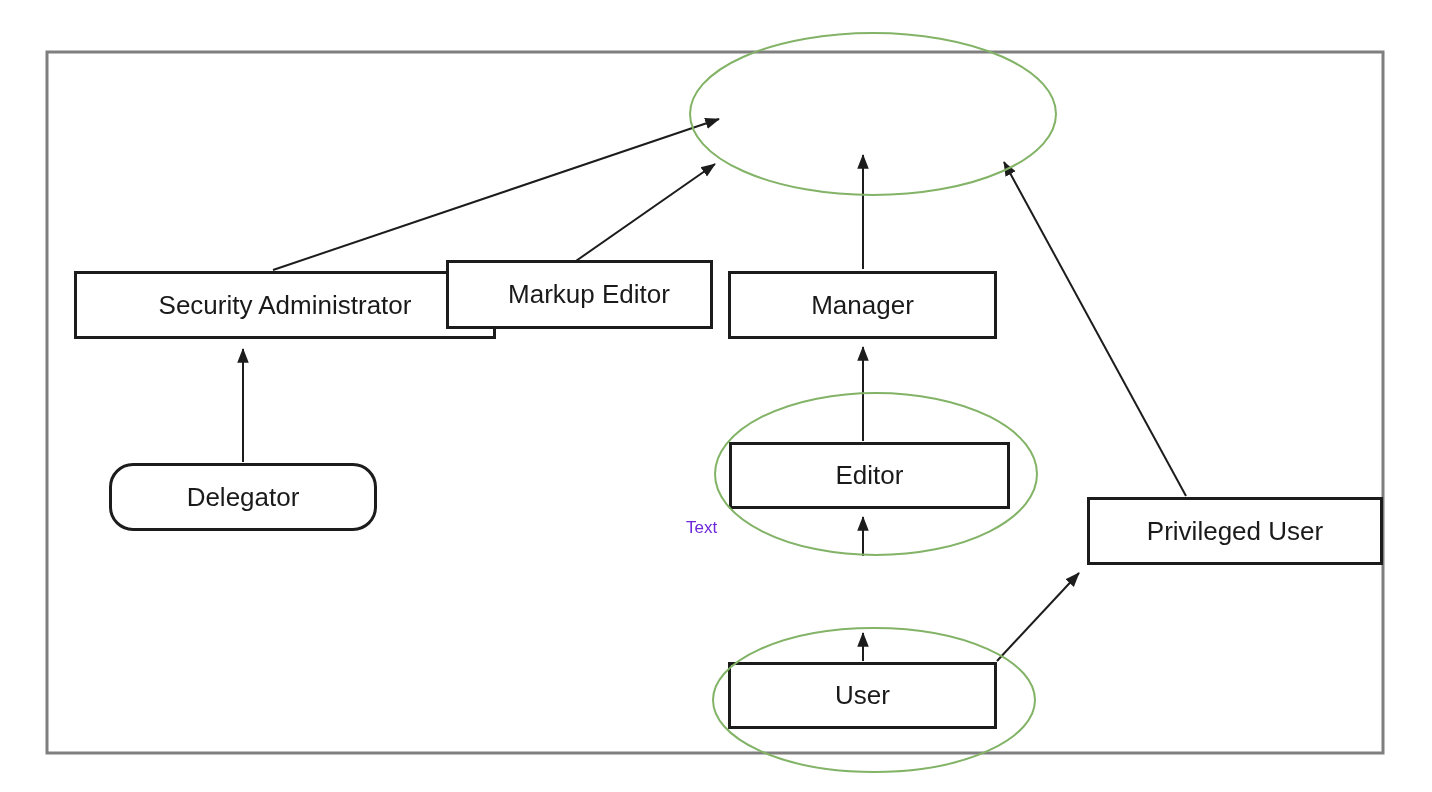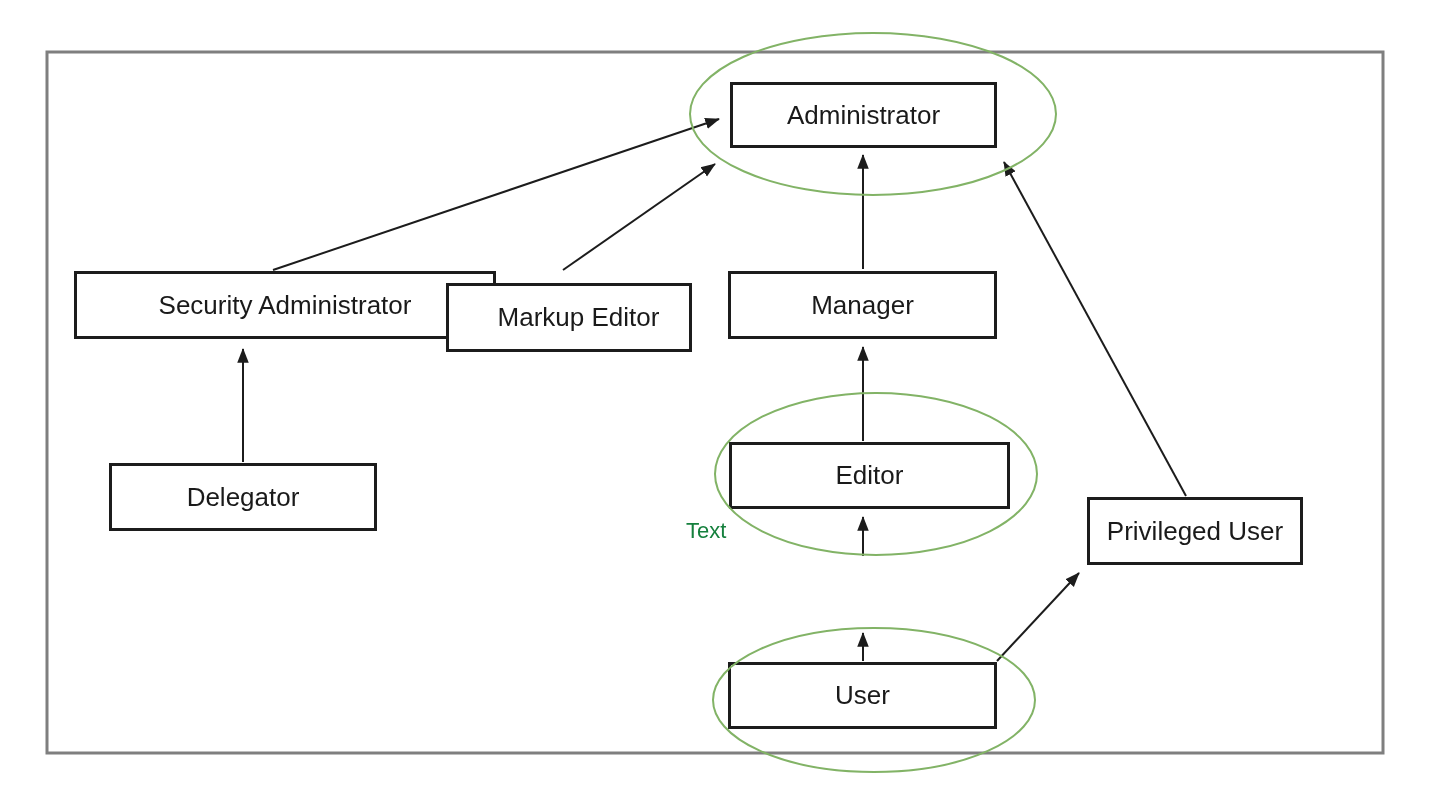--- a/index.html
+++ b/index.html
@@ -33,33 +33,33 @@
     background: #ffffff;
     display: flex;
     align-items: center;
     justify-content: center;
     font-size: 26px;
     color: #1a1a1a;
     white-space: nowrap;
   }
   .n-administrator        { left: 730px; top:  82px; width: 267px; height: 66px; }
   .n-security-administrator { left: 74px; top: 271px; width: 422px; height: 68px; }
-  .n-markup-editor        { left: 446px; top: 283px; width: 246px; height: 69px; padding-left: 19px; }
+  .n-markup-editor        { left: 446px; top: 260px; width: 267px; height: 69px; padding-left: 19px; }
   .n-manager              { left: 728px; top: 271px; width: 269px; height: 68px; }
-  .n-delegator            { left: 109px; top: 463px; width: 268px; height: 68px; }
+  .n-delegator            { left: 109px; top: 463px; width: 268px; height: 68px; border-radius: 24px; }
   .n-editor               { left: 729px; top: 442px; width: 281px; height: 67px; }
   .n-contributor          { left: 729px; top: 557px; width: 268px; height: 68px; }
   .n-user                 { left: 728px; top: 662px; width: 269px; height: 67px; text-align: center; }
-  .n-privileged-user      { left: 1087px; top: 497px; width: 216px; height: 68px; }
+  .n-privileged-user      { left: 1087px; top: 497px; width: 296px; height: 68px; }
   .annotation-text {
     position: absolute;
     left: 686px;
     top: 518px;
-    font-size: 22px;
-    color: #15803d;
+    font-size: 17px;
+    color: #6d28d9;
   }
 </style>
 </head>
 <body>
 
 <div class="canvas">
 
   <div class="soft">
 
     <svg class="layer" width="1432" height="792" viewBox="0 0 1432 792">
@@ -75,21 +75,20 @@
       <line x1="273" y1="270" x2="719" y2="119" stroke="#1c1c1c" stroke-width="2" marker-end="url(#ah)"></line>
       <line x1="563" y1="270" x2="715" y2="164" stroke="#1c1c1c" stroke-width="2" marker-end="url(#ah)"></line>
       <line x1="863" y1="269" x2="863" y2="155" stroke="#1c1c1c" stroke-width="2" marker-end="url(#ah)"></line>
       <line x1="1186" y1="496" x2="1004" y2="162" stroke="#1c1c1c" stroke-width="2" marker-end="url(#ah)"></line>
       <line x1="863" y1="441" x2="863" y2="347" stroke="#1c1c1c" stroke-width="2" marker-end="url(#ah)"></line>
       <line x1="863" y1="556" x2="863" y2="517" stroke="#1c1c1c" stroke-width="2" marker-end="url(#ah)"></line>
       <line x1="863" y1="661" x2="863" y2="633" stroke="#1c1c1c" stroke-width="2" marker-end="url(#ah)"></line>
       <line x1="997" y1="661" x2="1079" y2="573" stroke="#1c1c1c" stroke-width="2" marker-end="url(#ah)"></line>
     </svg>
 
-    <div class="node n-administrator">Administrator</div>
     <div class="node n-security-administrator">Security Administrator</div>
     <div class="node n-markup-editor">Markup Editor</div>
     <div class="node n-manager">Manager</div>
     <div class="node n-delegator">Delegator</div>
     <div class="node n-editor">Editor</div>
     <div class="node n-user">User</div>
     <div class="node n-privileged-user">Privileged User</div>
 
     <svg class="layer" width="1432" height="792" viewBox="0 0 1432 792">
       <ellipse cx="873" cy="114" rx="183" ry="81" fill="none" stroke="#82b366" stroke-width="2"></ellipse>

